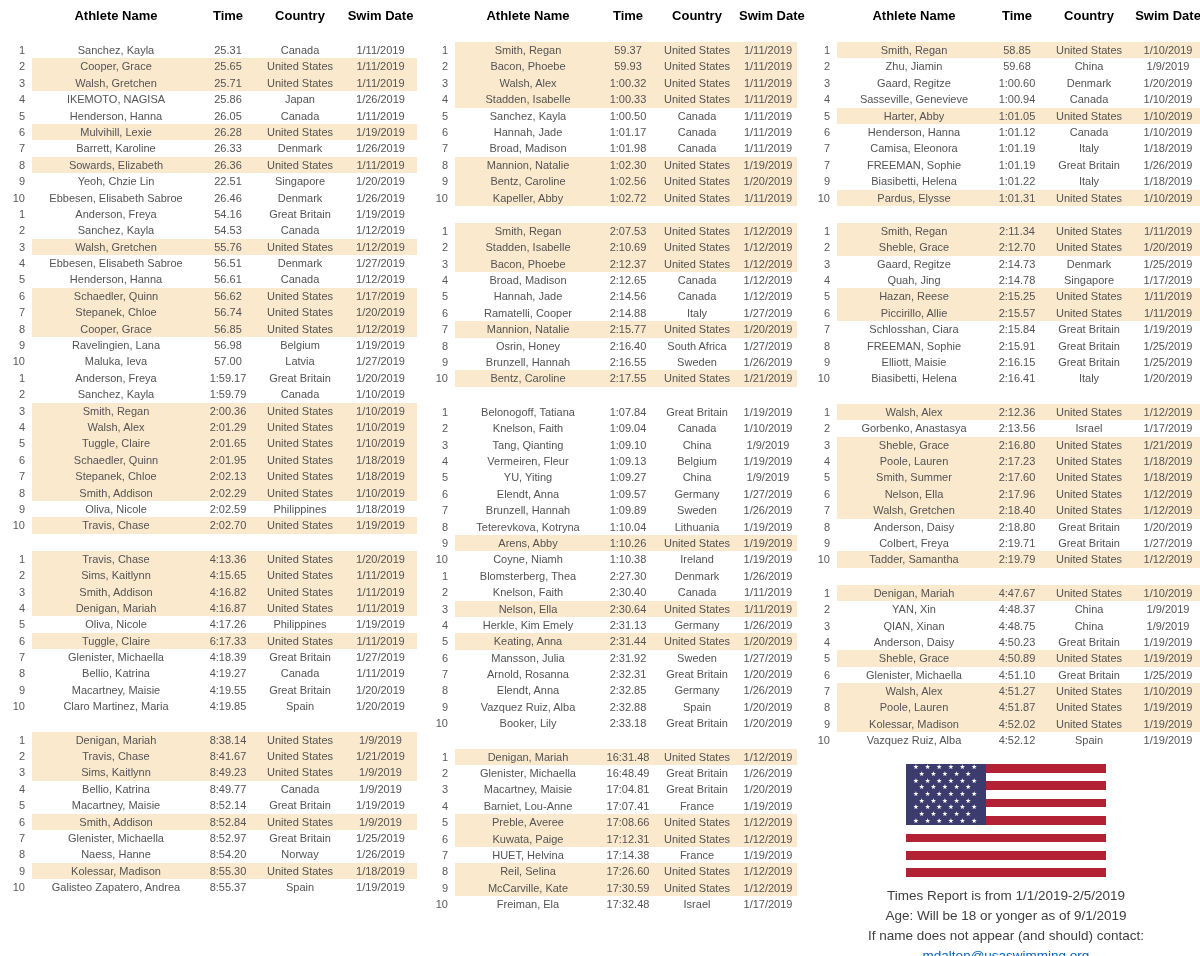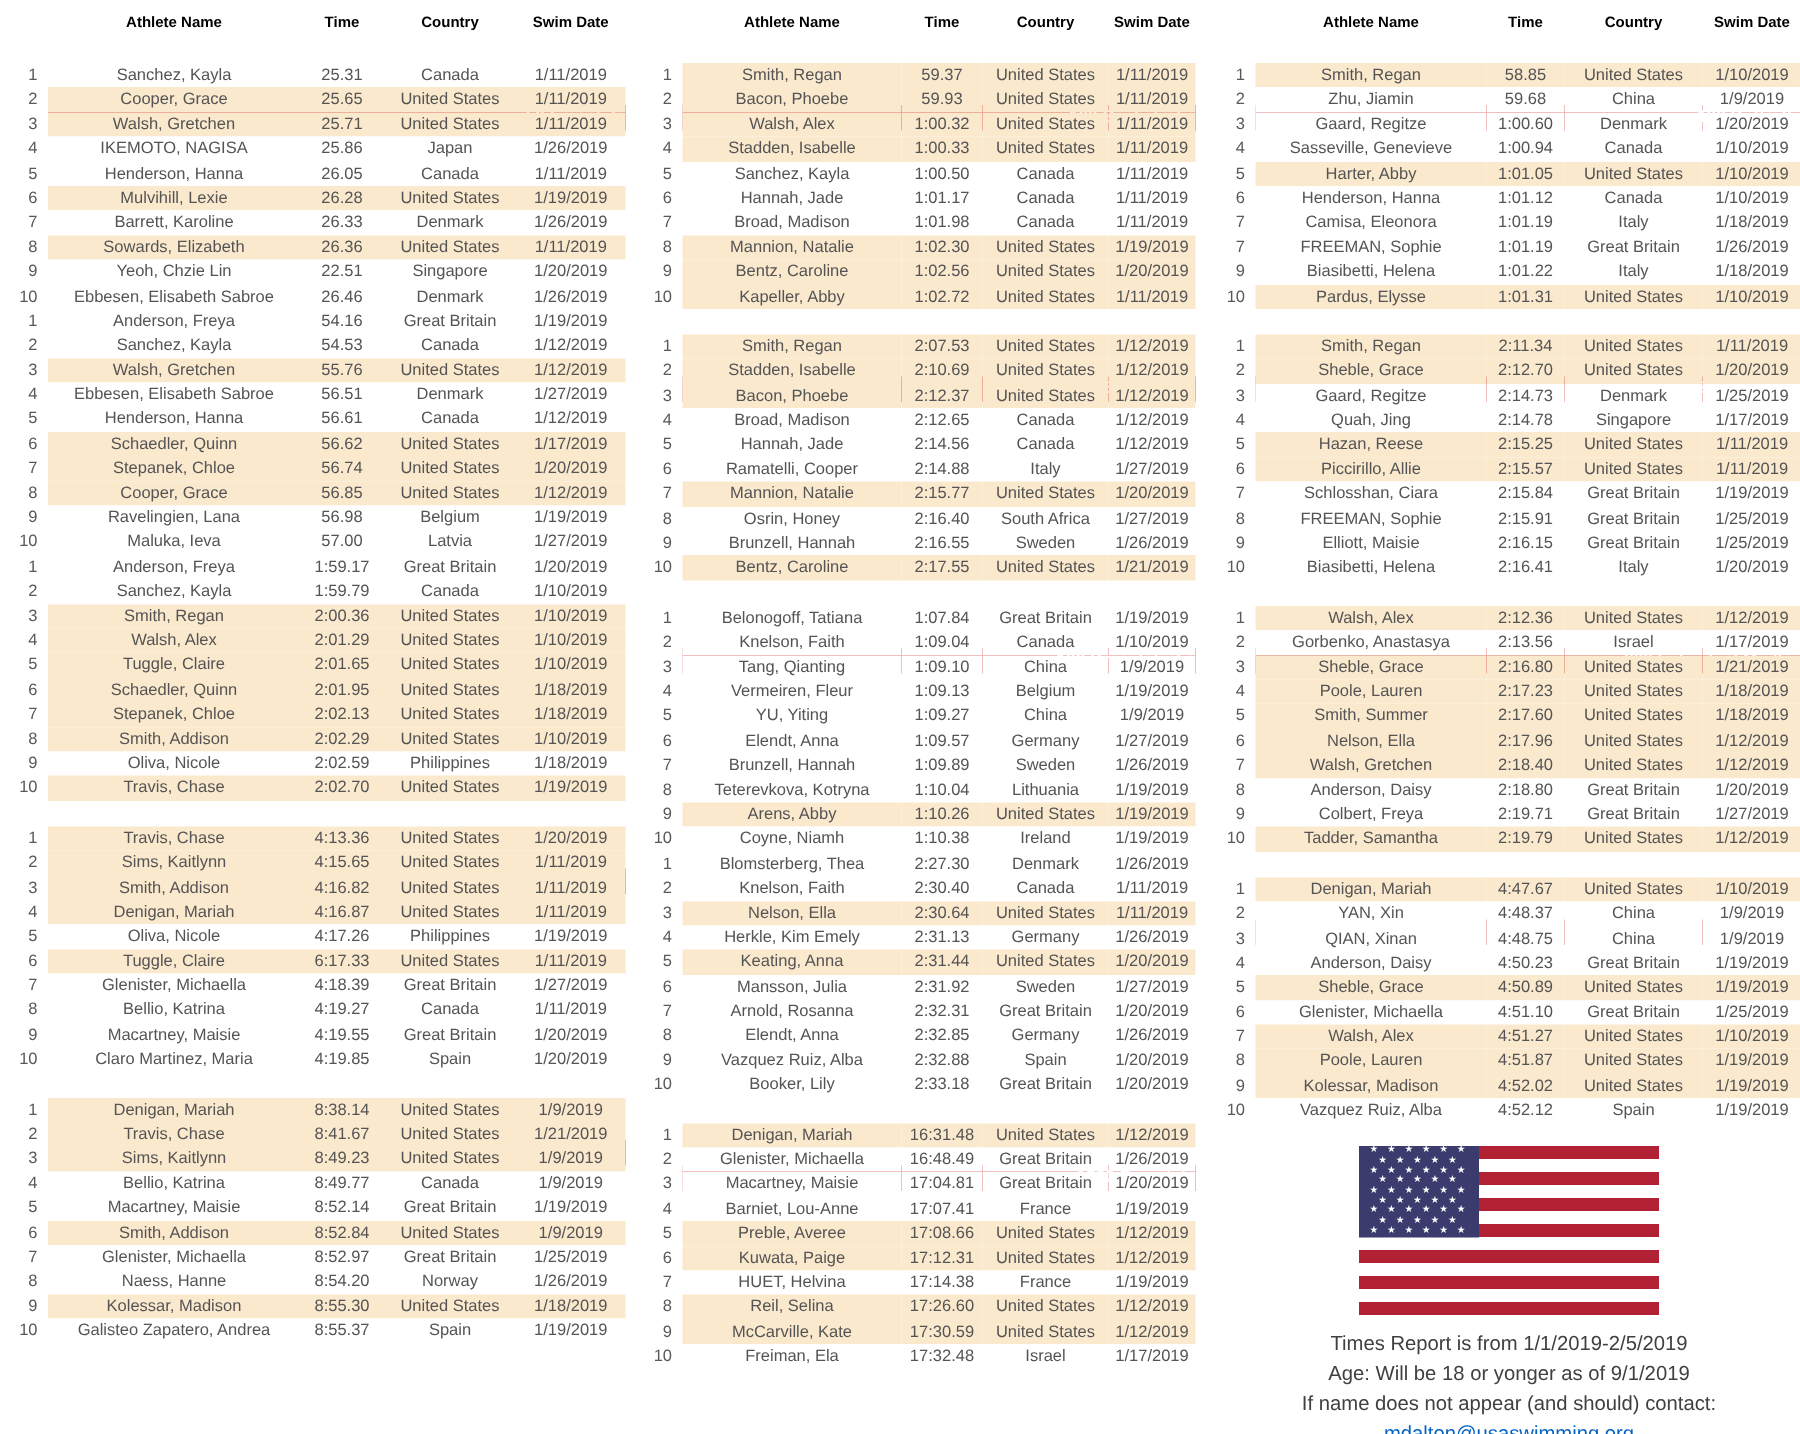--- a/index.html
+++ b/index.html
@@ -16,21 +16,21 @@
   .col2 { width: 368px; margin-right: 12px; }
   .col3 { width: 394px; }
 
   .grid { display: grid; }
   .col1 .grid { grid-template-columns: 24px 168px 56px 88px 73px; }
   .col2 .grid { grid-template-columns: 26px 146px 54px 84px 58px; }
   .col3 .grid { grid-template-columns: 28px 154px 52px 92px 66px; }
 
   .hdr-row { height: 19px; }
   .hcell {
-    font-weight: bold; font-size: 10px; color: #000;
+    font-weight: bold; font-size: 13px; color: #000;
     text-align: center; line-height: 19px;
     white-space: nowrap;
   }
   .bar-row { height: 17px; }
   .bar {
     grid-column: 2 / 6;
     background: var(--red, #C00000);
     color: #fff; font-weight: bold; font-size: 11.5px;
     text-align: right; line-height: 17px; margin-top: 45px;
   }

